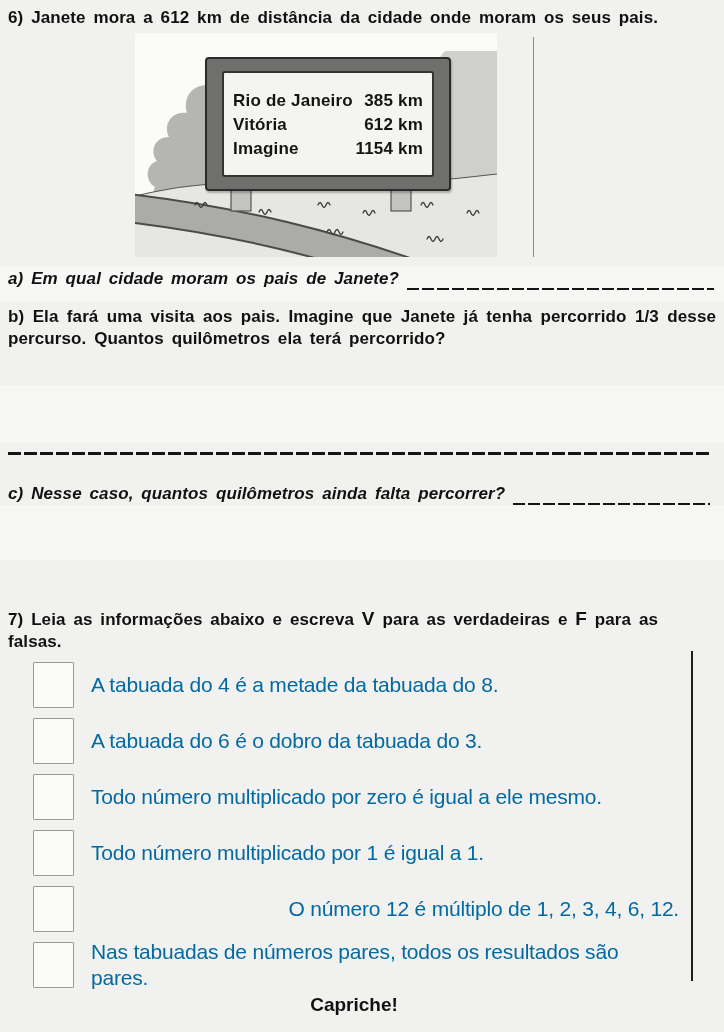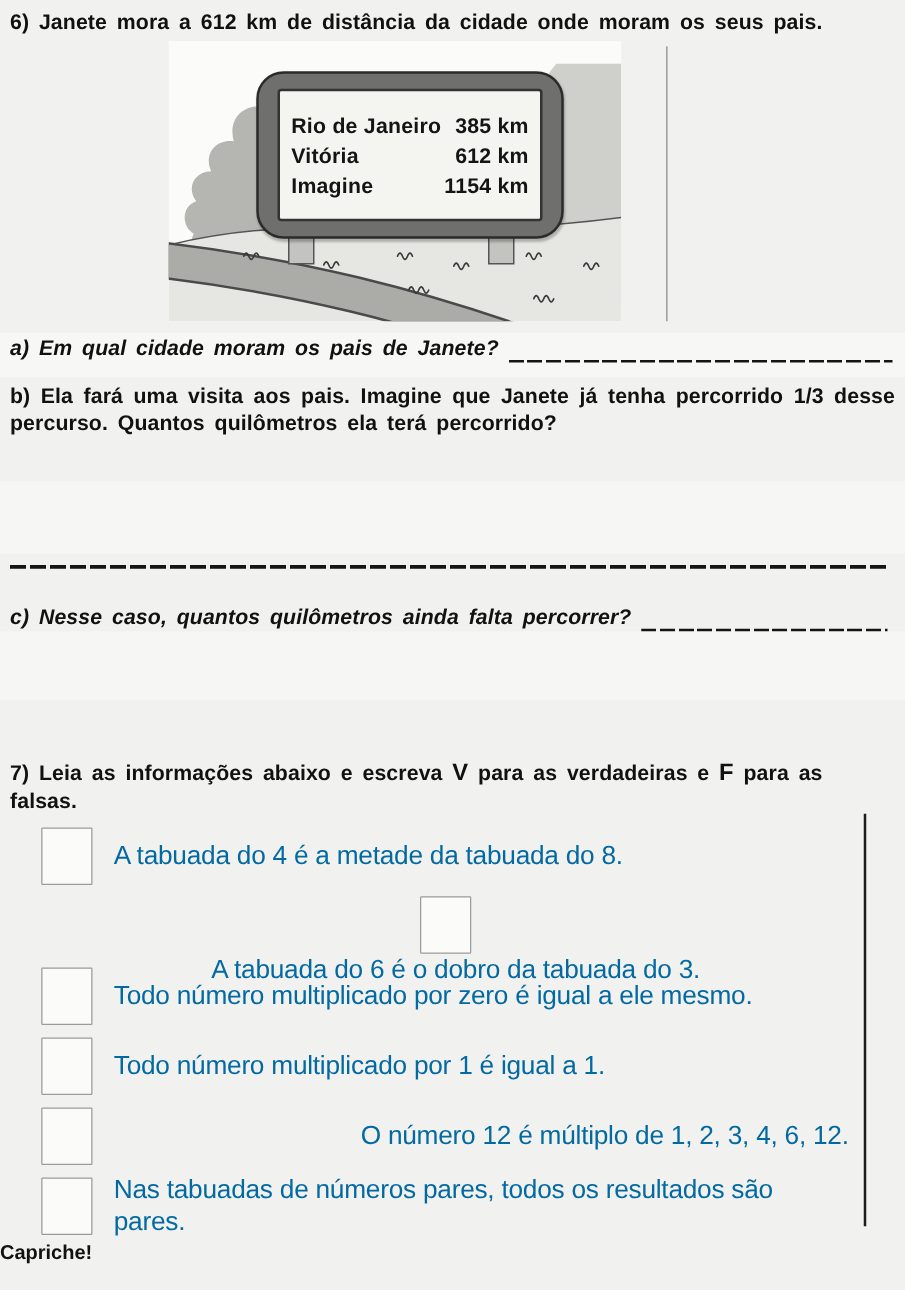--- a/index.html
+++ b/index.html
@@ -9,21 +9,21 @@
     font-family:"Liberation Sans","DejaVu Sans",sans-serif;
   }
   .band{position:absolute;left:0;right:0;pointer-events:none;}
   .q-text{font-weight:bold;font-size:17px;line-height:22px;word-spacing:3px;letter-spacing:.1px;color:#111;}
   
   #q6-title{position:absolute;left:8px;top:7px;right:6px;}
   #illustration{position:absolute;left:135px;top:33px;width:362px;height:224px;background:#fbfbf9;}
   #scene{position:absolute;left:0;top:0;}
   .sign{
     position:absolute;left:70px;top:24px;width:242px;height:130px;
-    background:#6f6f6d;border:2px solid #2b2b2b;border-radius:22px;
+    background:#6f6f6d;border:2px solid #2b2b2b;border-radius:4px;
     box-shadow:1px 2px 2px rgba(0,0,0,.25);
   }
   .sign-panel{
     position:absolute;left:15px;top:12px;right:15px;bottom:12px;
     background:#f4f4f1;border:2px solid #333;border-radius:3px;
     display:flex;flex-direction:column;justify-content:center;gap:1px;padding:0 9px;
   }
   .sign-row{display:flex;justify-content:space-between;font-weight:bold;font-size:17px;line-height:23px;color:#141414;letter-spacing:.2px;}
   .vline{position:absolute;pointer-events:none;}
   #vline-1{left:533px;top:37px;width:1px;height:220px;background:#8a8a8a;}
@@ -45,22 +45,22 @@
   #row-c{left:8px;top:483px;right:14px;}
   
   #q7-title{position:absolute;left:8px;top:608px;right:6px;}
   .vf{font-size:19px;font-weight:bold;}
   .tf-row{position:absolute;left:33px;right:45px;height:48px;display:flex;align-items:center;}
   .checkbox{
     width:41px;height:46px;box-sizing:border-box;flex:0 0 auto;
     border:1.5px solid #9b9b9b;background:#fbfbfa;border-radius:1px;cursor:pointer;
   }
   .statement{margin-left:17px;font-size:21px;line-height:26px;color:#0369a1;letter-spacing:-0.2px;}
-  #tf-0{top:661px;} #tf-1{top:717px;flex-direction:column;} #tf-2{top:773px;} #tf-3{top:829px;} #tf-4{top:885px;justify-content:space-between;} #tf-5{top:941px;}
-  #footer{position:absolute;left:0;right:16px;top:994px;font-weight:bold;font-size:16px;color:#111;}
+  #tf-0{top:661px;} #tf-1{top:717px;} #tf-2{top:773px;} #tf-3{top:829px;} #tf-4{top:885px;justify-content:space-between;} #tf-5{top:941px;}
+  #footer{position:absolute;left:0;right:16px;top:994px;text-align:center;font-weight:bold;font-size:19px;color:#111;}
 </style>
 </head>
 <body>
 
 <div class="band" style="top:266px;height:36px;background:rgba(255,255,255,.45);"></div>
 <div class="band" style="top:385px;height:58px;background:rgba(255,255,255,.4);"></div>
 <div class="band" style="top:505px;height:55px;background:rgba(255,255,255,.35);"></div>
 
 <div id="q6-title" class="q-text">6) Janete mora a 612 km de distância da cidade onde moram os seus pais.</div>
 

